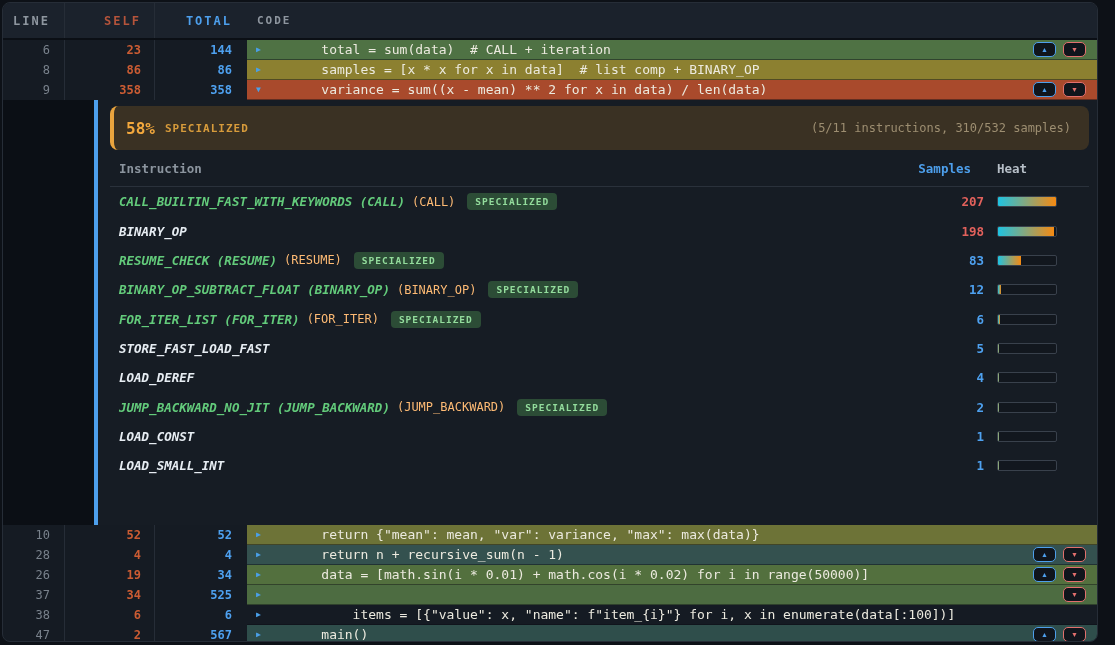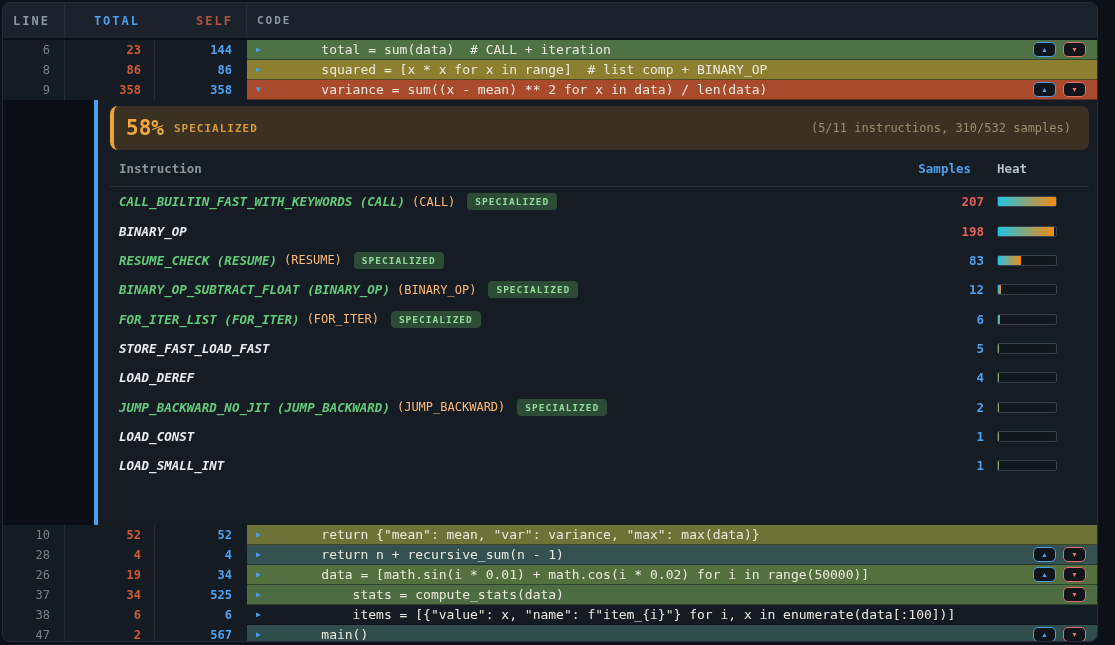--- a/index.html
+++ b/index.html
@@ -29,21 +29,21 @@
     justify-content:center;font-size:7px;box-sizing:border-box;cursor:pointer;padding:0;}
   .nav.up{border:1.5px solid #4d9fec;color:#4d9fec;}
   .nav.dn{border:1.5px solid #e2706d;color:#e2706d;}
   
   .panel{height:425px;display:flex;}
   .panel .gutter{width:91px;background:#0b0f15;flex:none;}
   .panel .vline{width:4px;background:#4d9fec;flex:none;}
   .panel .content{flex:1;background:#161c24;min-width:0;}
   .banner{margin:6px 8px 0 12px;height:44px;background:#3a3123;border-left:4px solid #e9a43e;
     border-radius:8px;display:flex;align-items:center;padding:0 18px 0 12px;box-sizing:border-box;}
-  .pct{font-size:21px;font-weight:bold;color:#f3a83d;}
+  .pct{font-size:16px;font-weight:bold;color:#f3a83d;}
   .pct-label{margin-left:10px;font-size:11px;font-weight:bold;letter-spacing:1px;color:#d79b3b;}
   .summary{margin-left:auto;font-size:12px;color:#9d8e71;}
   .thead{height:37px;margin:0 8px 0 12px;padding:0 32px 0 9px;display:flex;align-items:center;
     border-bottom:1px solid #2a313b;box-sizing:border-box;font-weight:bold;}
   .thead .c-instr{flex:1;color:#8b949e;font-size:12.5px;}
   .thead .c-samples{width:70px;text-align:right;color:#4d9fec;font-size:12.5px;}
   .thead .c-heat{width:60px;margin-left:26px;color:#b6bec7;font-size:12.5px;}
   .irow{height:29.35px;display:flex;align-items:center;padding:0 40px 0 21px;box-sizing:border-box;}
   .iname{flex:1;display:flex;align-items:center;min-width:0;}
   .opname{font-size:12.5px;font-weight:bold;color:#e7edf3;white-space:pre;font-style:italic;}
@@ -56,22 +56,22 @@
   .track{width:60px;height:11px;margin-left:13px;border:1px solid #39414c;border-radius:2px;
     background:#12171e;box-sizing:border-box;overflow:hidden;flex:none;}
   .fill{height:100%;background:linear-gradient(90deg,#1fc3e2,#f58a12);}
 </style>
 </head>
 <body>
 
 <div class="app">
   <div class="grid hdr">
     <div class="cell line">LINE</div>
+    <div class="cell self">SELF</div>
     <div class="cell total">TOTAL</div>
-    <div class="cell self">SELF</div>
     <div class="code-h">CODE</div>
   </div>
 
   <div id="top-rows">
       <div class="grid crow">
         <div class="cell line">6</div>
         <div class="cell self">23</div>
         <div class="cell total">144</div>
         <div class="band" style="background: rgb(79, 114, 68);">
           <span class="tri">▶</span>
@@ -85,21 +85,21 @@
             </button>
           </div>
         </div>
       </div>
       <div class="grid crow">
         <div class="cell line">8</div>
         <div class="cell self">86</div>
         <div class="cell total">86</div>
         <div class="band" style="background: rgb(140, 128, 48);">
           <span class="tri">▶</span>
-          <span class="codeTxt">    squared = [x * x for x in range]  # list comp + BINARY_OP</span>
+          <span class="codeTxt">    samples = [x * x for x in data]  # list comp + BINARY_OP</span>
         </div>
       </div>
       <div class="grid crow">
         <div class="cell line">9</div>
         <div class="cell self">358</div>
         <div class="cell total">358</div>
         <div class="band" style="background: rgb(169, 74, 44);">
           <span class="tri">▼</span>
           <span class="codeTxt">    variance = sum((x - mean) ** 2 for x in data) / len(data)</span>
           <div class="btns">
@@ -276,21 +276,20 @@
             </button>
           </div>
         </div>
       </div>
       <div class="grid crow">
         <div class="cell line">37</div>
         <div class="cell self">34</div>
         <div class="cell total">525</div>
         <div class="band" style="background: rgb(77, 108, 65);">
           <span class="tri">▶</span>
-          <span class="codeTxt">        stats = compute_stats(data)</span>
           <div class="btns">
             <button class="nav dn">
               <span>▼</span>
             </button>
           </div>
         </div>
       </div>
       <div class="grid crow">
         <div class="cell line">38</div>
         <div class="cell self">6</div>

